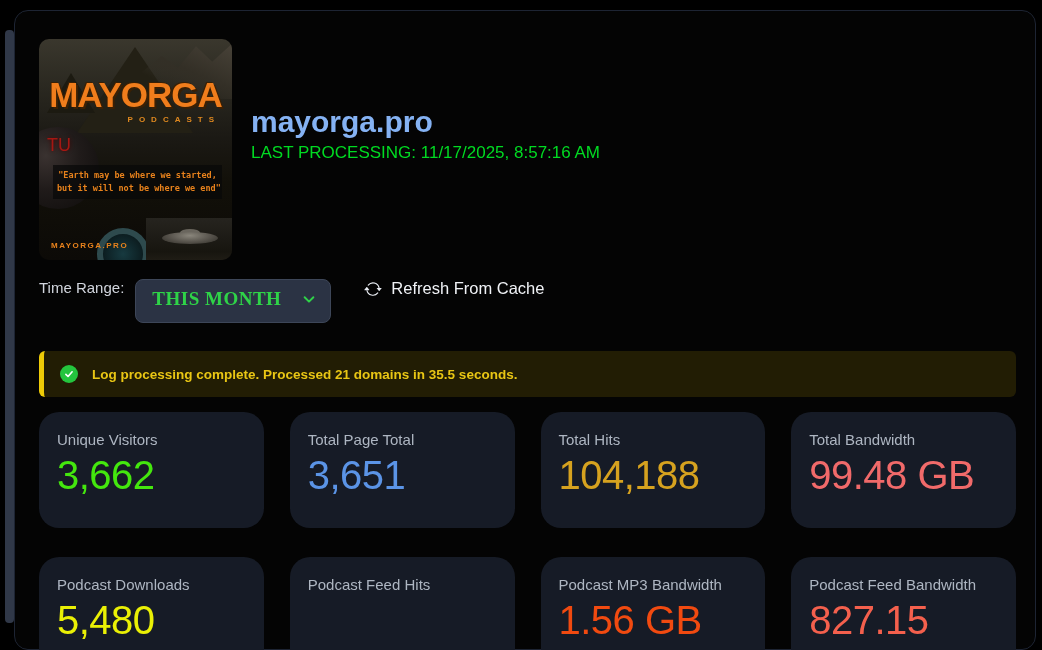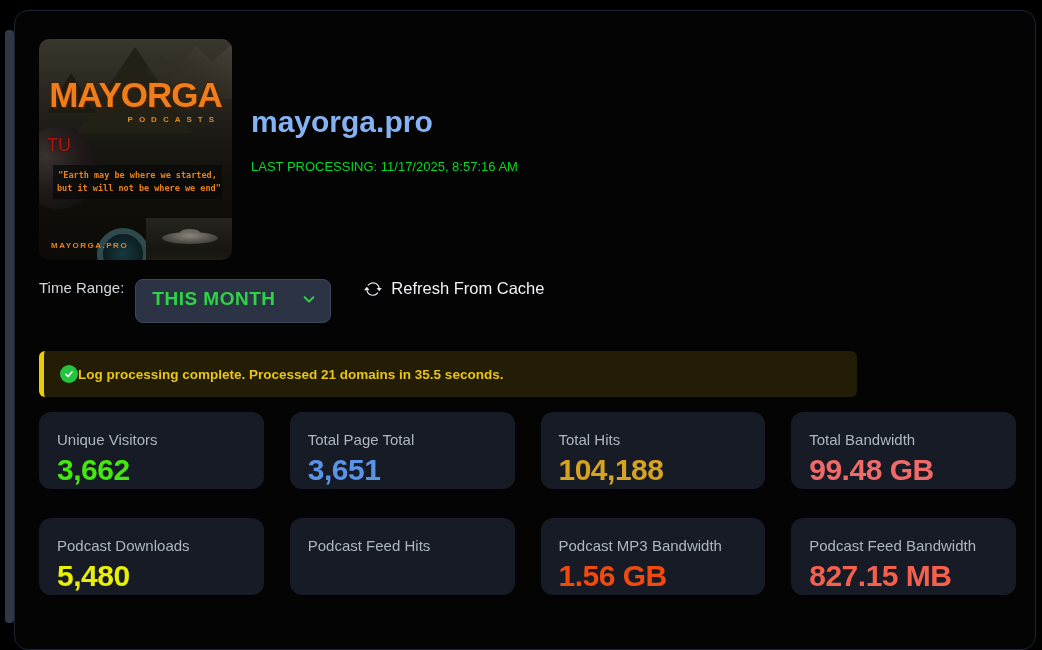--- a/index.html
+++ b/index.html
@@ -104,69 +104,69 @@
     border-radius: 50% 50% 0 0; background: #6a665e;
   }
   .art-brand {
     position: absolute; bottom: 10px; left: 12px;
     font-size: 8px; font-weight: bold; letter-spacing: 1.5px;
     color: #e8821c;
   }
 
   .header-text { margin-left: 19px; padding-top: 66px; }
   .site-title { font-size: 30px; font-weight: bold; line-height: 34px; }
-  .last-processing { font-size: 13px; font-weight: 500; margin-top: 20px; }
+  .last-processing { font-size: 17px; font-weight: 500; margin-top: 4px; }
 
   
   .controls-row { display: flex; align-items: flex-start; margin-top: 19px; height: 44px; }
   .time-range-label { font-size: 15px; color: #d2d6de; margin-right: 11px; }
   .time-range-select {
     position: relative; width: 196px; height: 44px;
     background: #2b3344; border: 1px solid #3d4658; border-radius: 8px;
     display: flex; align-items: center;
-    padding: 0 14px 4px 16px; cursor: pointer;
+    padding: 0 14px 4px 16px; cursor: pointer; font-family: Liberation Serif, serif;
   }
   .time-range-value { font-size: 19px; font-weight: 600; letter-spacing: 0.5px; }
   .chevron { margin-left: auto; display: flex; }
   .refresh-btn {
     display: flex; align-items: center; gap: 9px;
     margin-left: 33px; cursor: pointer;
     background: none; border: none; color: #f0f2f6;
     font-family: inherit; font-size: 16.5px; font-weight: 500;
   }
   .refresh-icon { display: flex; }
 
   
   .alert {
-    margin-top: 28px; height: 46px; width: 818px;
+    margin-top: 28px; height: 46px; width: 977px;
     background: #221d04;
     border-left: 5px solid #eecb07;
     border-radius: 6px;
     display: flex; align-items: center;
-    padding-left: 16px; gap: 0;
+    padding-left: 16px; gap: 14px;
   }
   .check-circle {
     width: 18px; height: 18px; border-radius: 50%;
     background: #24c53e; flex: 0 0 18px;
     display: flex; align-items: center; justify-content: center;
   }
   .alert-text { font-size: 13.5px; font-weight: bold; }
 
   
   .stats-grid {
     margin-top: 15px; width: 977px;
     display: grid; grid-template-columns: repeat(4, 1fr);
     gap: 29px 26px;
   }
   .stat-card {
-    height: 77px; background: #161b26; border-radius: 12px;
+    height: 116px; background: #161b26; border-radius: 20px;
     padding: 19px 18px;
   }
   .stat-label { font-size: 15px; font-weight: 500; color: #aeb6c2; }
-  .stat-value { font-size: 30px; font-weight: 700; letter-spacing: -0.5px; margin-top: 5px; }
+  .stat-value { font-size: 40px; font-weight: 400; letter-spacing: -0.5px; margin-top: 5px; }
 </style>
 </head>
 <body>
 
 <div class="left-strip"></div>
 
 <div class="panel">
 
   <div class="header-row">
     <div class="album-art">

